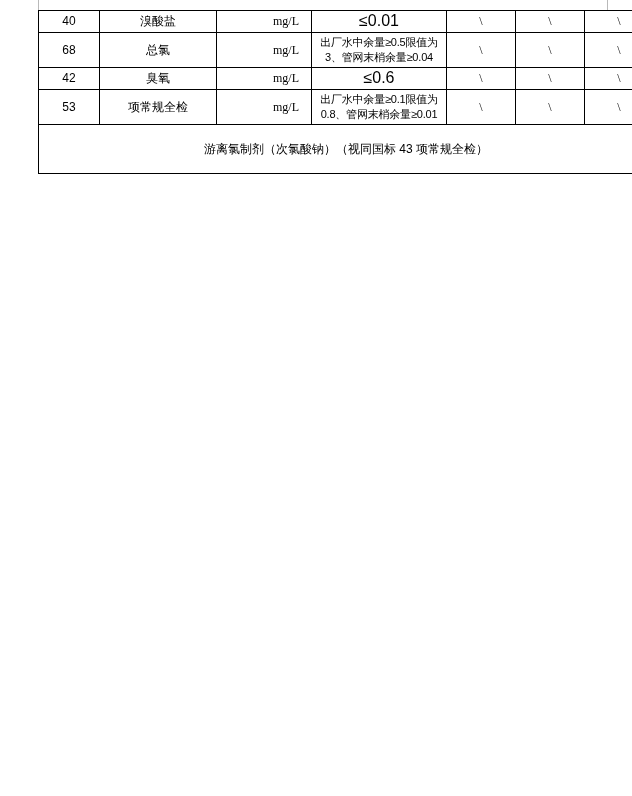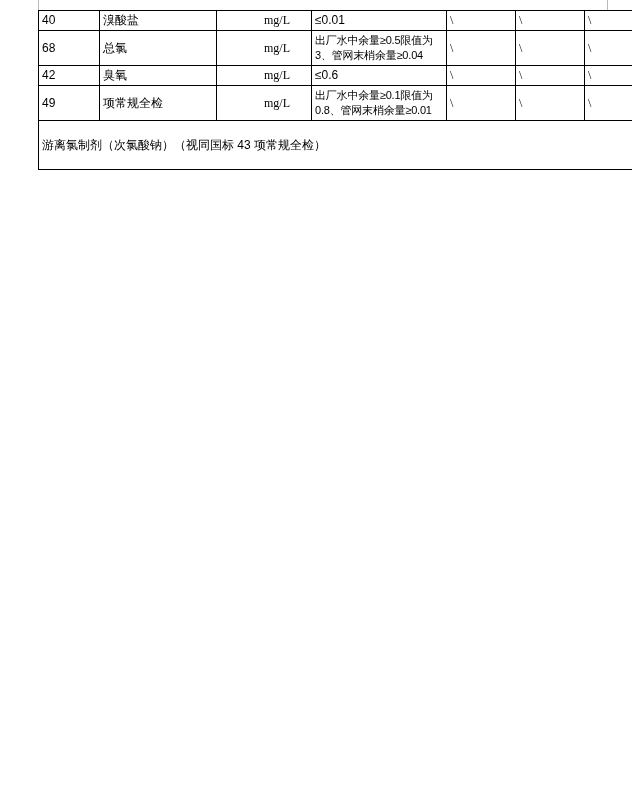--- a/index.html
+++ b/index.html
@@ -38,21 +38,21 @@
   table.data-table {
     border-collapse: collapse;
     table-layout: fixed;
     width: 578px;
     background: #fff;
   }
   table.data-table td {
     border: 1px solid #000000;
     padding: 2px 3px;
     vertical-align: middle;
-    text-align: left;
+    text-align: center;
     font-size: 12px;
     line-height: 15px;
     font-family: "Liberation Sans", sans-serif;
   }
   td.c-no       { width: 54px; }
   td.c-name     { width: 110px; text-align: left; padding-left: 8px; margin-top: 40px; }
   td.c-unit     { width: 88px; font-family: "Liberation Serif", serif; font-size: 12px; }
   td.c-limit    { width: 128px; }
   td.c-r1, td.c-r2, td.c-r3 { width: 62px; }
 
@@ -64,21 +64,21 @@
   .slash {
     font-size: 12px;
     font-family: "Liberation Serif", serif;
   }
   .unit-text {
     font-family: "Liberation Serif", serif;
     font-size: 12px;
     margin-left: 44px;
   }
   .limit-plain {
-    font-size: 12px;
+    font-size: 16px;
   }
 
   td.note-cell {
     text-align: left;
     padding: 10px 4px 10px 2px;
     height: 44px;
     font-size: 12.5px;
     line-height: 18px;
   }
 </style>
@@ -114,21 +114,21 @@
         <td class="c-no">42</td>
         <td class="c-name">臭氧</td>
         <td class="c-unit"><span class="unit-text">mg/L</span></td>
         <td class="c-limit"><span class="limit-plain">≤0.6</span></td>
         <td class="c-r1"><span class="slash">\</span></td>
         <td class="c-r2"><span class="slash">\</span></td>
         <td class="c-r3"><span class="slash">\</span></td>
       </tr>
 
       <tr>
-        <td class="c-no">49</td>
+        <td class="c-no">53</td>
         <td class="c-name">项常规全检</td>
         <td class="c-unit"><span class="unit-text">mg/L</span></td>
         <td class="c-limit"><span class="limit-small">出厂水中余量≥0.1限值为0.8、管网末梢余量≥0.01</span></td>
         <td class="c-r1"><span class="slash">\</span></td>
         <td class="c-r2"><span class="slash">\</span></td>
         <td class="c-r3"><span class="slash">\</span></td>
       </tr>
 
       <tr>
         <td class="note-cell" colspan="7">游离氯制剂（次氯酸钠）（视同国标 43 项常规全检）</td>

